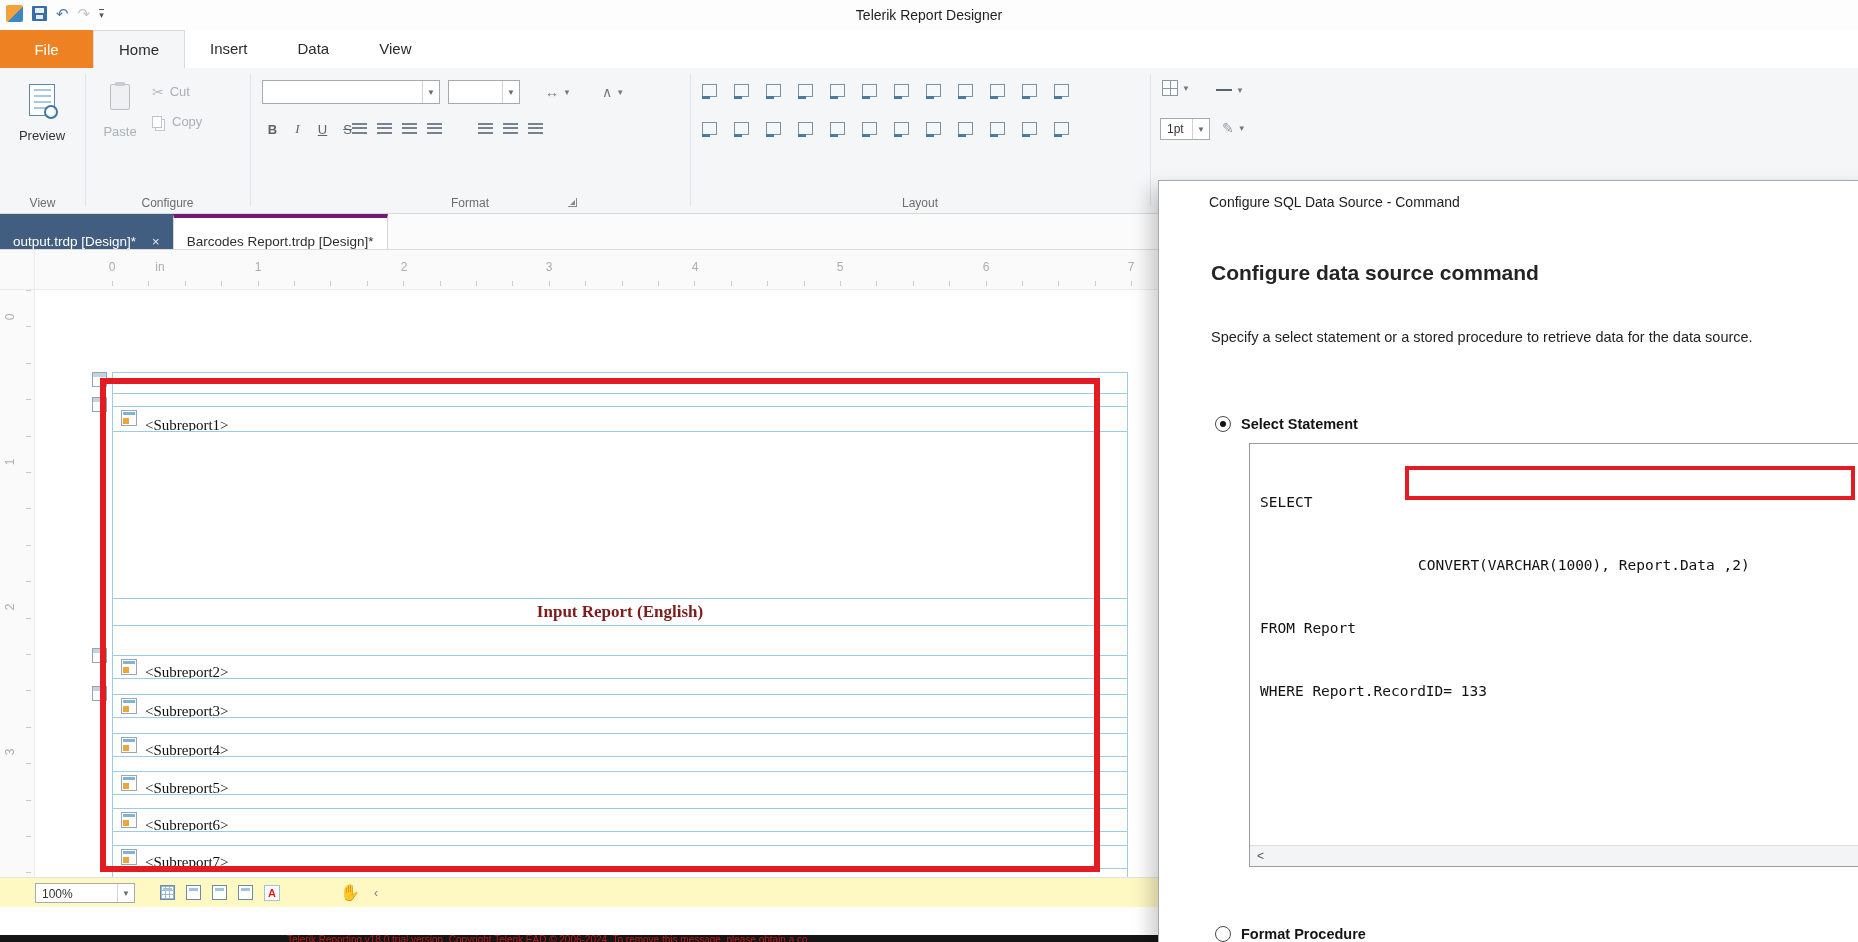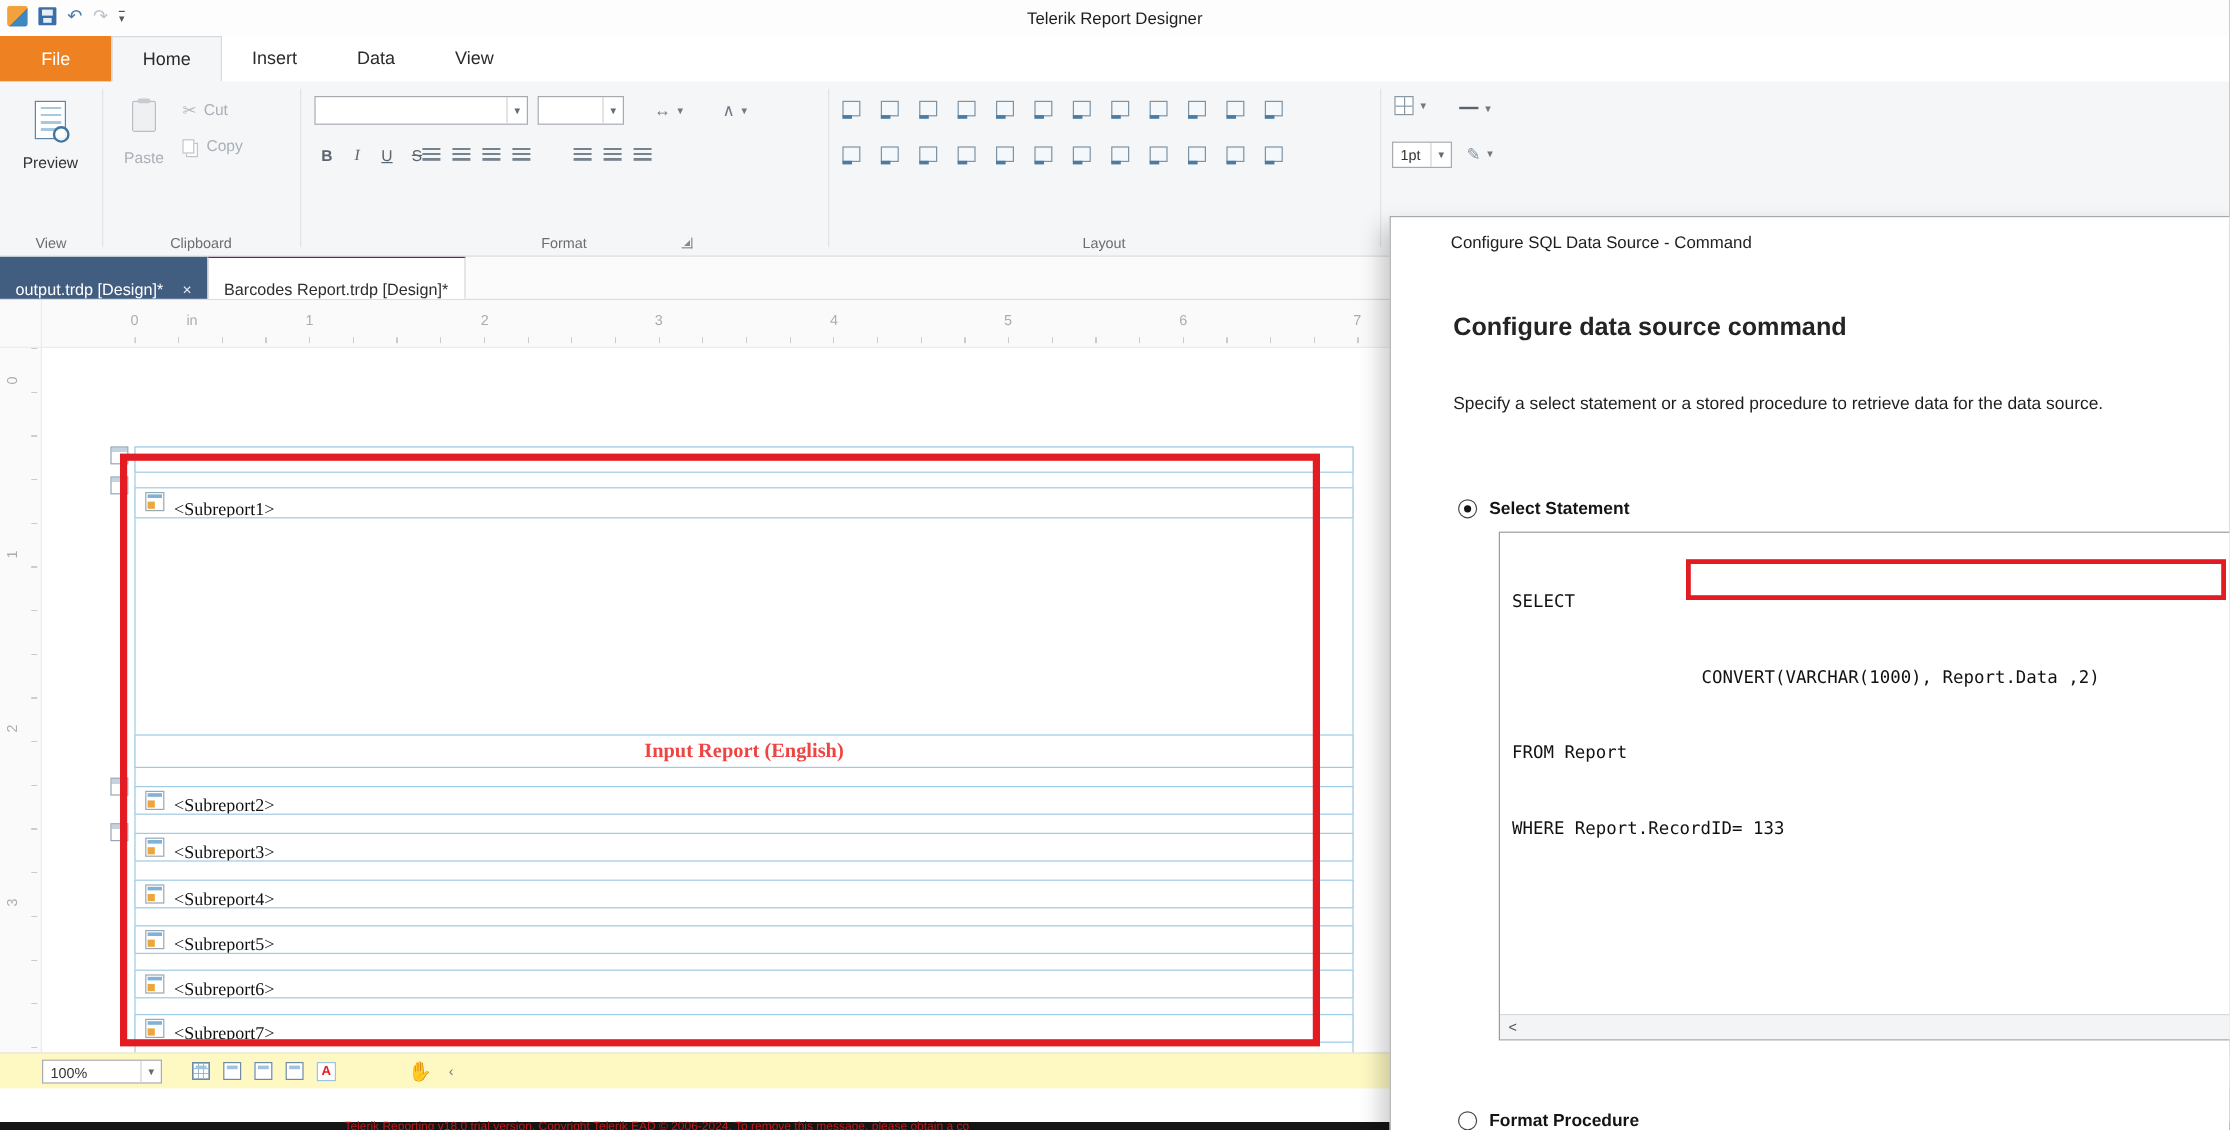--- a/index.html
+++ b/index.html
@@ -85,40 +85,40 @@
 .bdr-line-ic{width:16px;height:2px;background:#5a646e;margin:7px 0}
 .pt-combo{left:1160px;top:50px;width:50px;height:22px}
 .pen-dd{left:1222px;top:52px}
 .pen-ic{color:#8a98a5;font-size:14px}
 
 
 .doctabs{position:absolute;left:0;top:214px;width:100%;height:36px;background:#fbfbfb;border-bottom:1px solid #dcdcdc;display:flex}
 .dtab{display:flex;align-items:flex-end;padding:0 13px;font-size:13.5px}
 .dtab.active{background:#415e80;color:#fff}
 .dclose{margin-left:16px;font-size:13px;color:#e8edf2}
-.dtab.inactive{background:#fff;color:#2e2e2e;border-right:1px solid #d6d6d6;border-left:1px solid #d6d6d6;border-top:1px solid #701a75}
+.dtab.inactive{background:#fff;color:#2e2e2e;border-right:1px solid #d6d6d6;border-left:1px solid #d6d6d6;border-top:4px solid #701a75}
 
 
 .ruler-corner{position:absolute;left:0;top:250px;width:35px;height:40px;background:#fafafa;border-right:1px solid #ececec;border-bottom:1px solid #ececec}
 .hruler{position:absolute;left:35px;top:250px;right:0;height:40px;background:#fafafa;border-bottom:1px solid #ececec}
 .hnum{position:absolute;top:10px;transform:translateX(-50%);font-size:12px;color:#a8aeb4}
 .h0{left:77px}.h1{left:125px}.h2{left:223px}.h3{left:369px}.h4{left:514px}.h5{left:660px}.h6{left:805px}.h7{left:951px}.h8{left:1096px}
 .hticks{position:absolute;left:77px;top:31px;width:1060px;height:5px;background:repeating-linear-gradient(to right,#c9cdd1 0 1px,transparent 1px 36.4px)}
 .vruler{position:absolute;left:0;top:290px;width:35px;height:615px;background:#fafafa;border-right:1px solid #ececec}
 .vnum{position:absolute;left:7px;transform:rotate(-90deg);font-size:12px;color:#a8aeb4}
 .v0{top:20px}.v1{top:165px}.v2{top:310px}.v3{top:455px}
 .vticks{position:absolute;right:3px;top:0;width:5px;height:610px;background:repeating-linear-gradient(to bottom,#c9cdd1 0 1px,transparent 1px 36.4px)}
 
 
 .canvas{position:absolute;left:35px;top:290px;right:0;height:615px;background:#fff;overflow:hidden}
 .page{position:absolute;left:77px;top:82px;width:1016px;height:560px;border:1px solid #9ecae3}
 .prow{position:absolute;left:77px;width:1016px;border:1px solid #9ecae3;overflow:hidden;background:#fff}
 .rowA{top:82px;height:22px}
 .row1{top:116px;height:26px}
-.titlerow{top:322px;height:28px;text-align:center;font-family:"Liberation Serif",serif;font-weight:bold;font-size:17px;line-height:26px;color:#ef4444}
+.titlerow{top:308px;height:28px;text-align:center;font-family:"Liberation Serif",serif;font-weight:bold;font-size:17px;line-height:26px;color:#7f1d1d}
 .subrow{height:24px}
 .r2{top:365px}.r3{top:404px}.r4{top:443px}.r5{top:481px}.r6{top:518px}.r7{top:555px}.r8{top:592px}
 .sub-ic{position:absolute;left:8px;top:3px;width:16px;height:16px;border:1px solid #9aa7b0;background:#fff}
 .sub-ic::before{content:"";position:absolute;left:1px;top:1px;width:12px;height:3px;background:#7fb2d9}
 .sub-ic::after{content:"";position:absolute;left:1px;bottom:1px;width:6px;height:6px;background:#eda63d}
 .sub-lbl{position:absolute;left:32px;bottom:-3px;font-family:"Liberation Serif",serif;font-size:15px;color:#111;white-space:nowrap}
 .sect-ic{position:absolute;width:15px;height:15px;border:1px solid #93a5b5;background:linear-gradient(#c3d3e0 0 4px,#fff 4px)}
 .si1{left:57px;top:82px}.si2{left:57px;top:107px}.si3{left:57px;top:358px}.si4{left:57px;top:396px}
 
 .red-rect{position:absolute;left:100px;top:378px;width:1000px;height:494px;border:6px solid #e31c24;z-index:6;pointer-events:none}
@@ -195,21 +195,21 @@
       <span class="paste-lbl">Paste</span>
     </div>
     <div class="small-btn cut-btn">
       <span class="cut-ic">✂</span>
       <span>Cut</span>
     </div>
     <div class="small-btn copy-btn">
       <span class="copy-ic"></span>
       <span>Copy</span>
     </div>
-    <div class="glabel gl-clip">Clipboard</div>
+    <div class="glabel gl-clip">Configure</div>
 
     <div class="combo font-combo">
       <span class="cval"></span>
       <span class="cdd">▼</span>
     </div>
     <div class="combo size-combo">
       <span class="cval"></span>
       <span class="cdd">▼</span>
     </div>
     <div class="icon-dd fmt-dd1">

